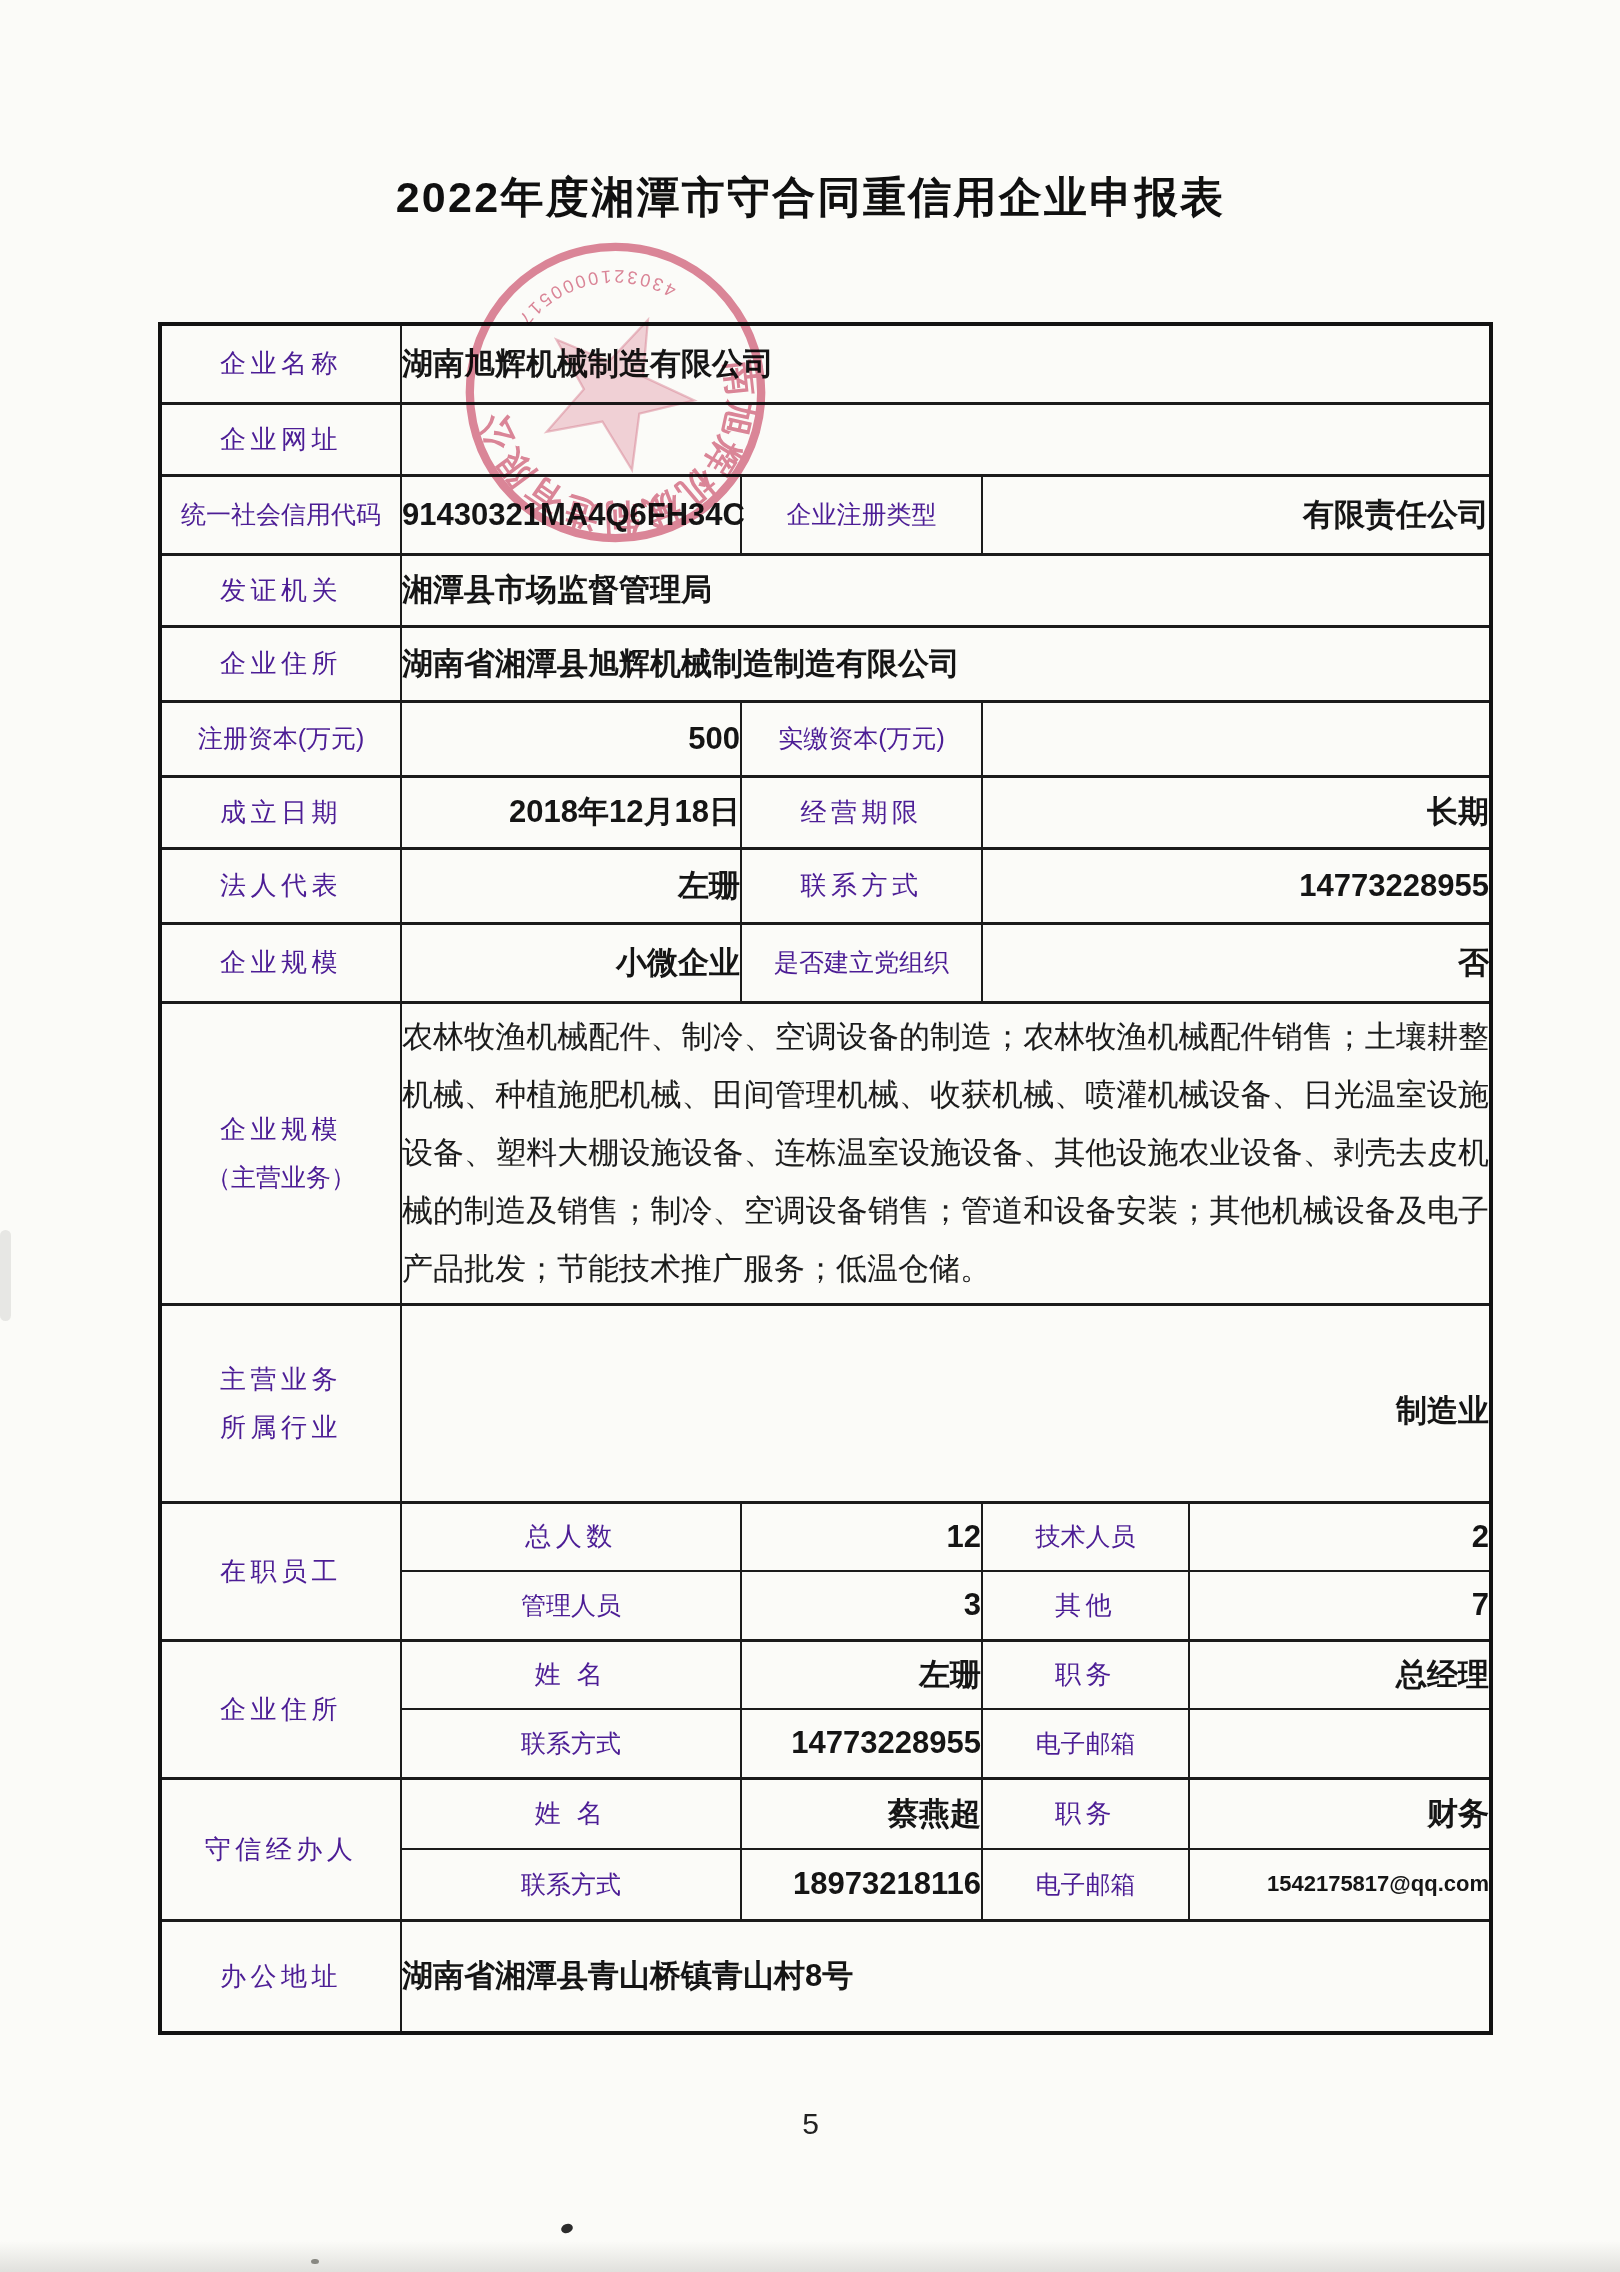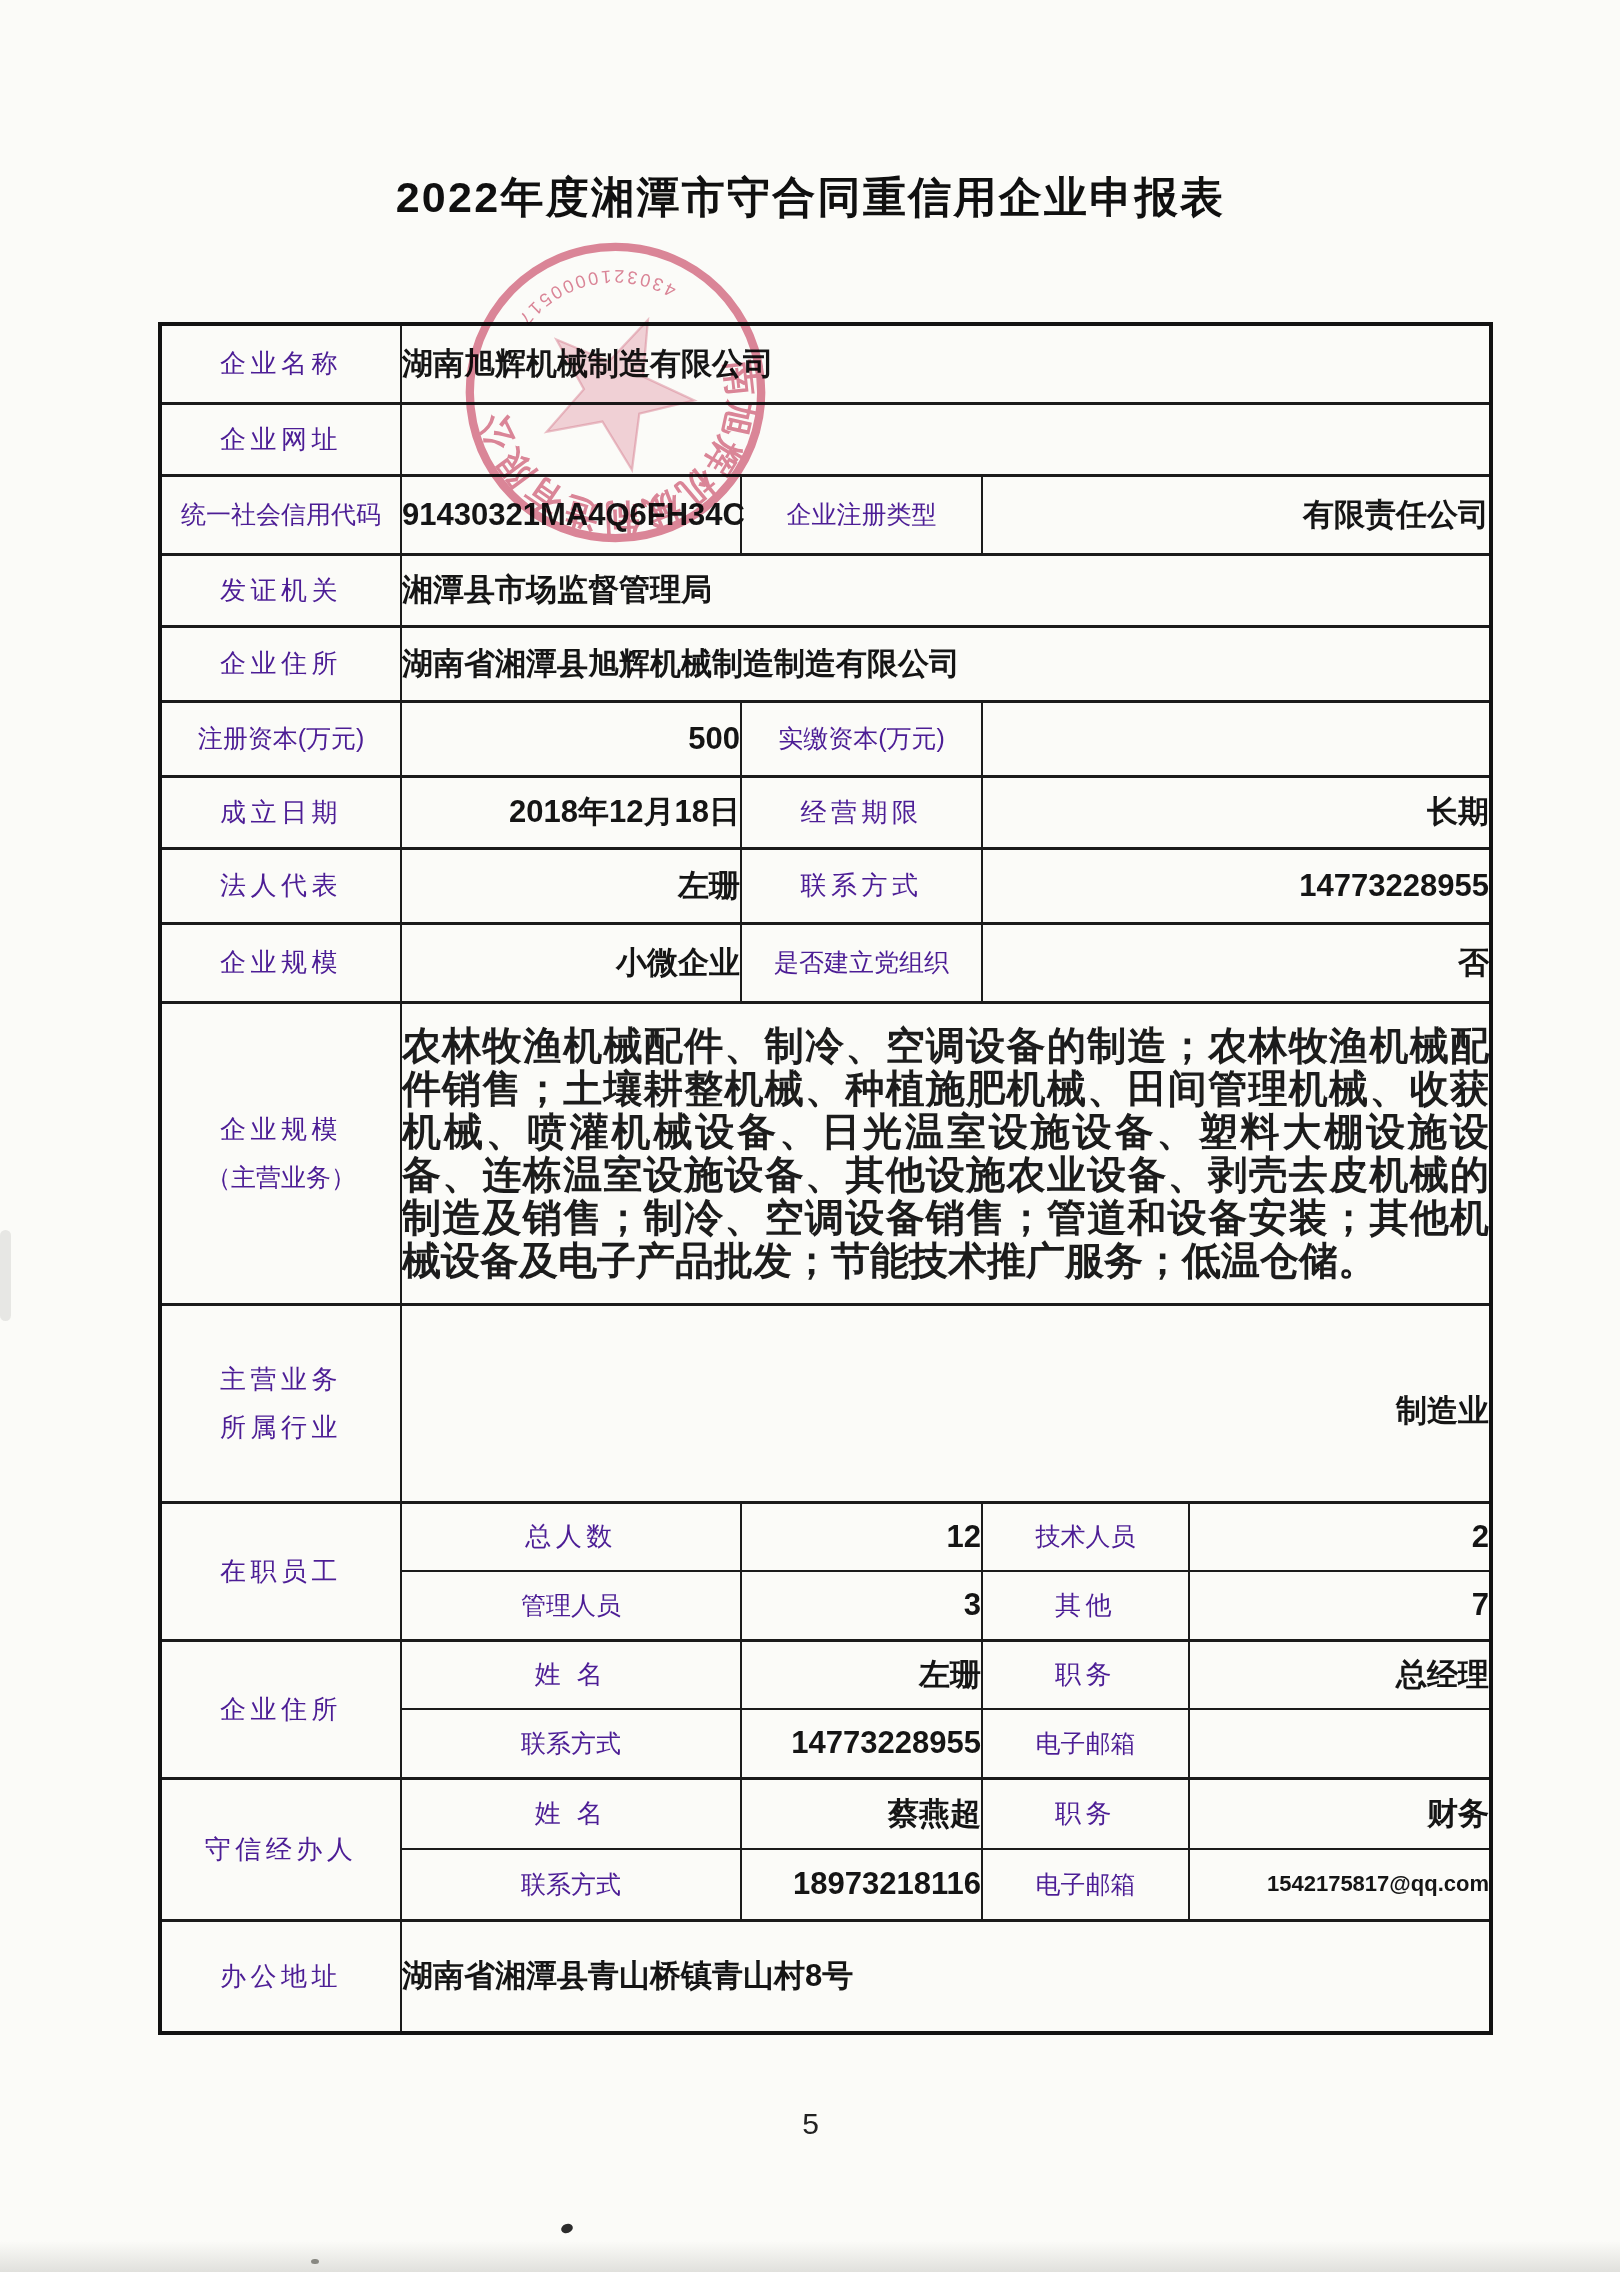--- a/index.html
+++ b/index.html
@@ -41,21 +41,21 @@
   .lab .l2 { display:block; line-height:48px; }
   .tight { letter-spacing:0px; font-size:25px; }
   .val {
     font-weight:700; font-size:31px; color:#151515;
     padding:3px 6px; text-align:left;
   }
   .v-top { vertical-align:top;text-align:right; }
   .v-center { vertical-align:middle; }
   .scope {
     vertical-align:top;
-    font-weight:700; font-size:39px; line-height:43px;
+    font-weight:400; font-size:31px; line-height:58px;
     padding:7.5px 9px 0 7.5px;
     text-align:justify;
   }
   .nowrap { white-space:nowrap; }
   .pad-mid { padding-top:34px; vertical-align:top; }
   .page-number {
     position:absolute; top:2107px; left:0; width:100%;
     text-align:center; font-size:30px; color:#222;
   }
   

